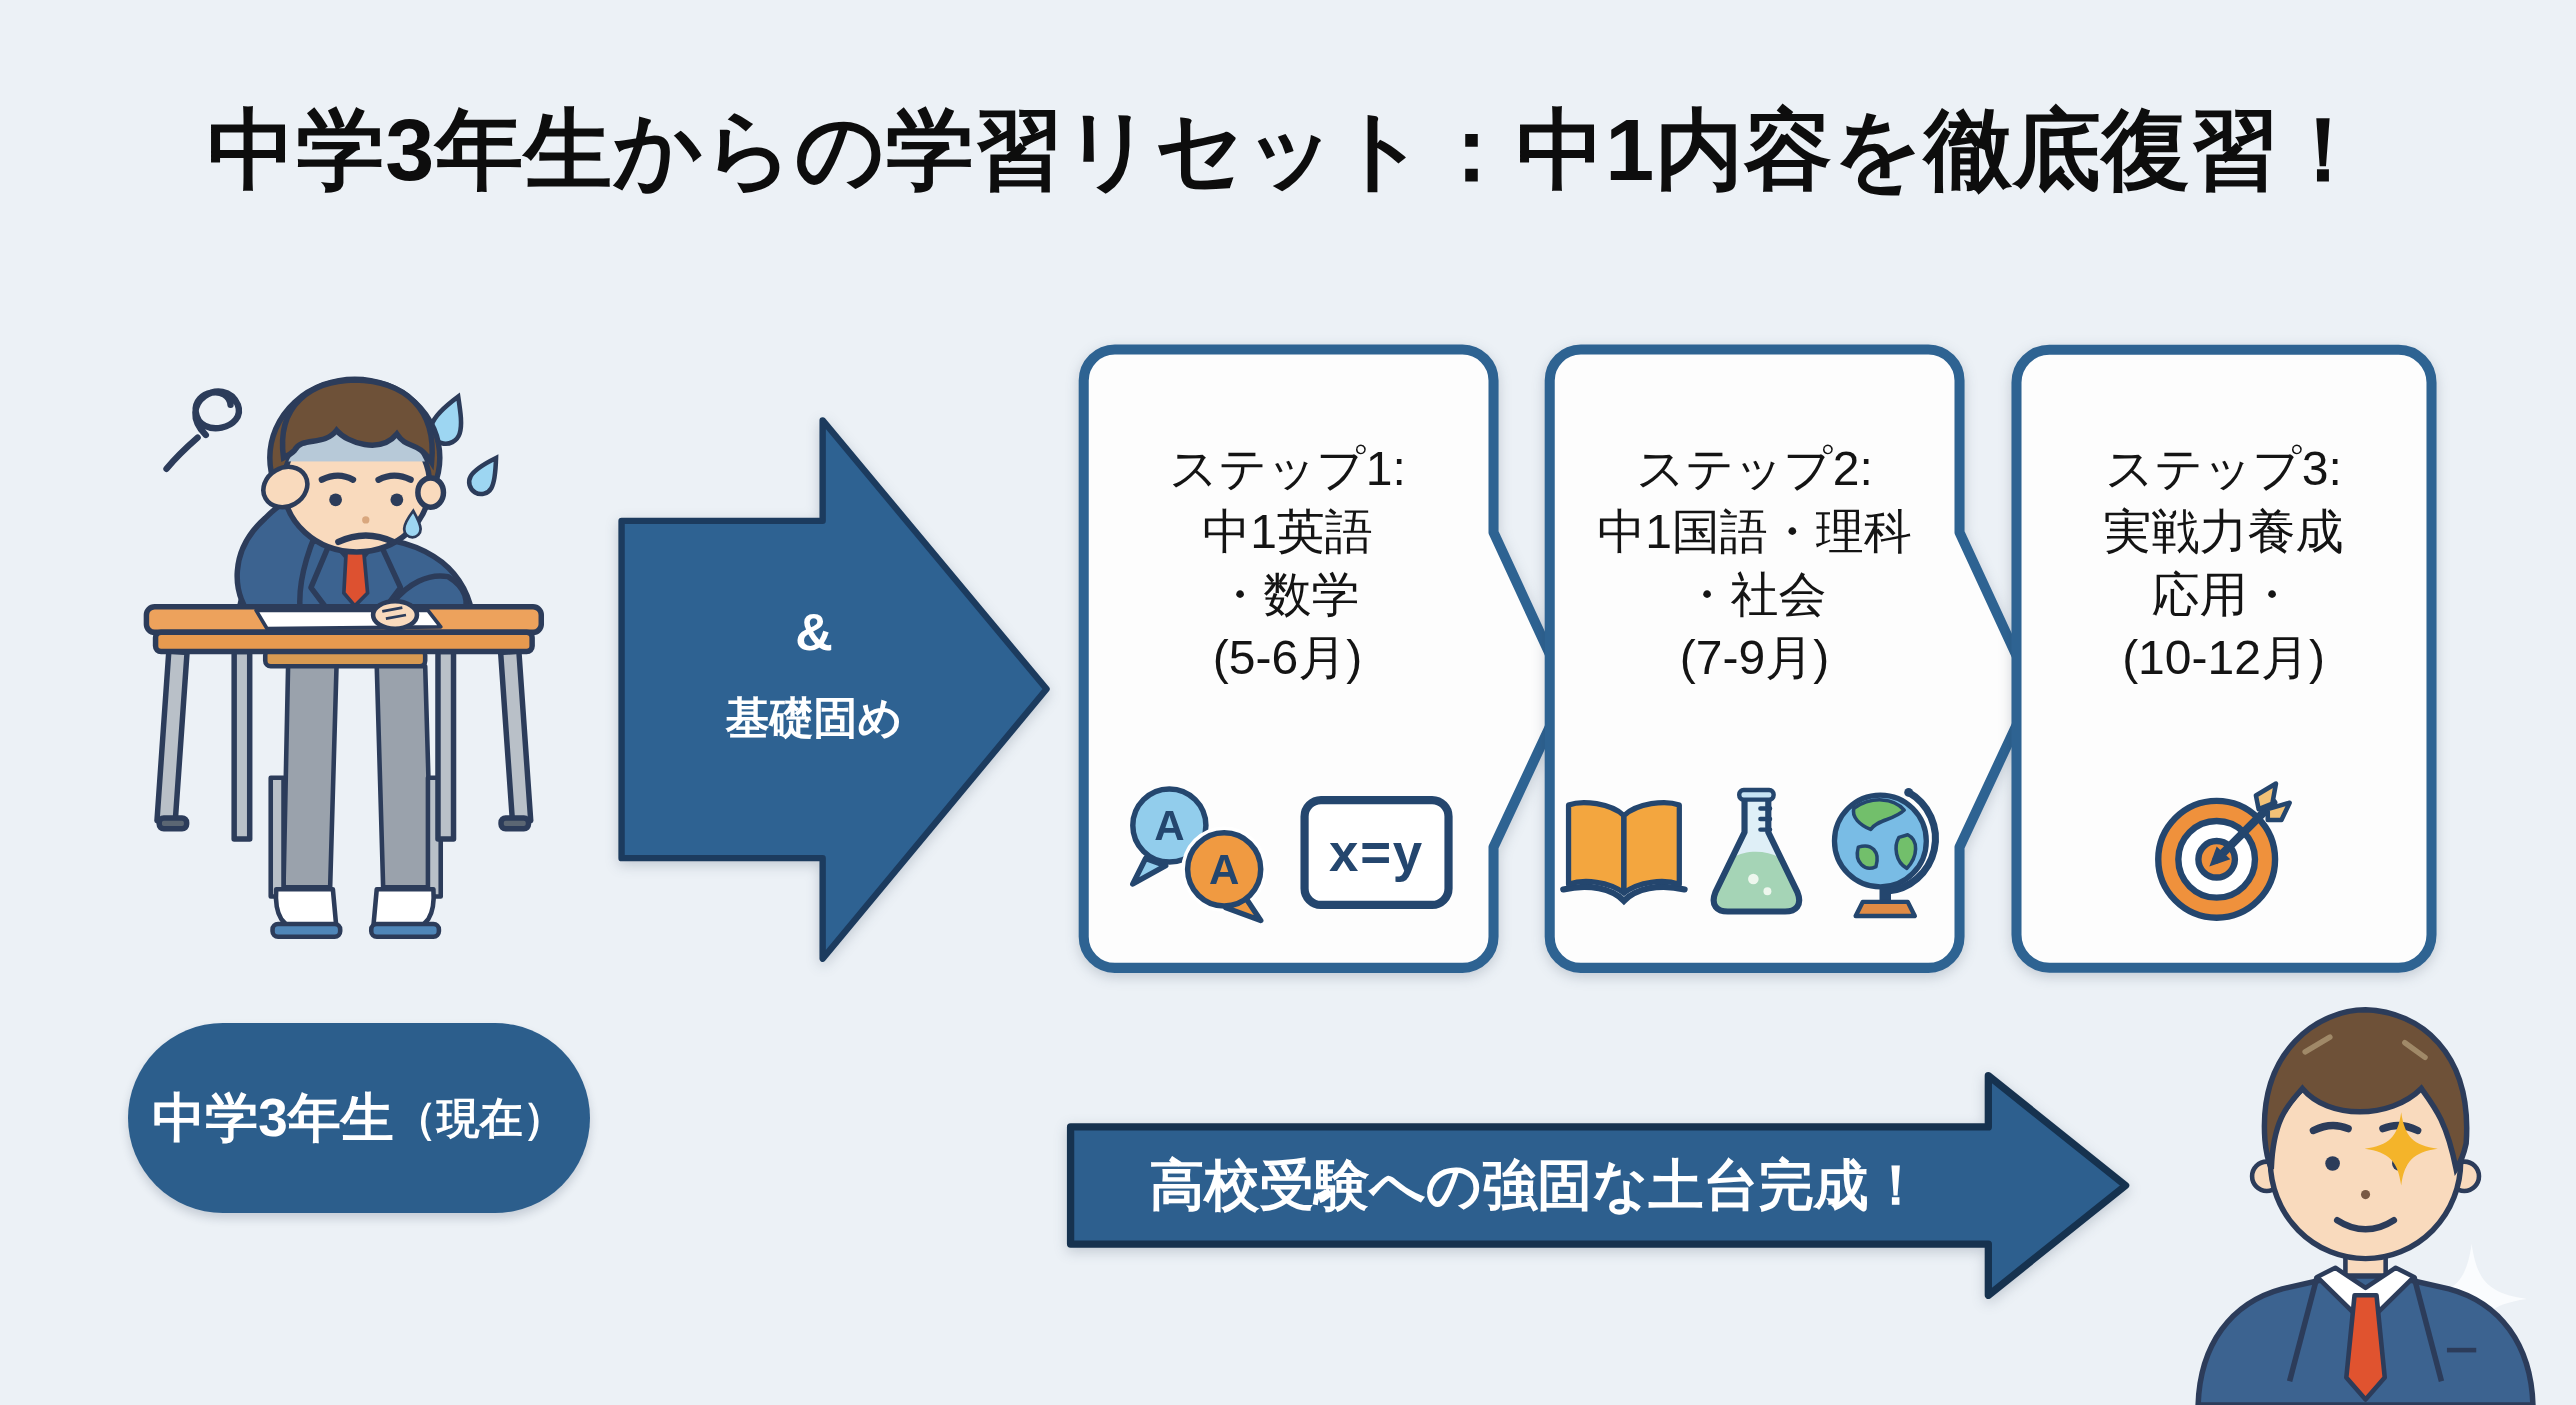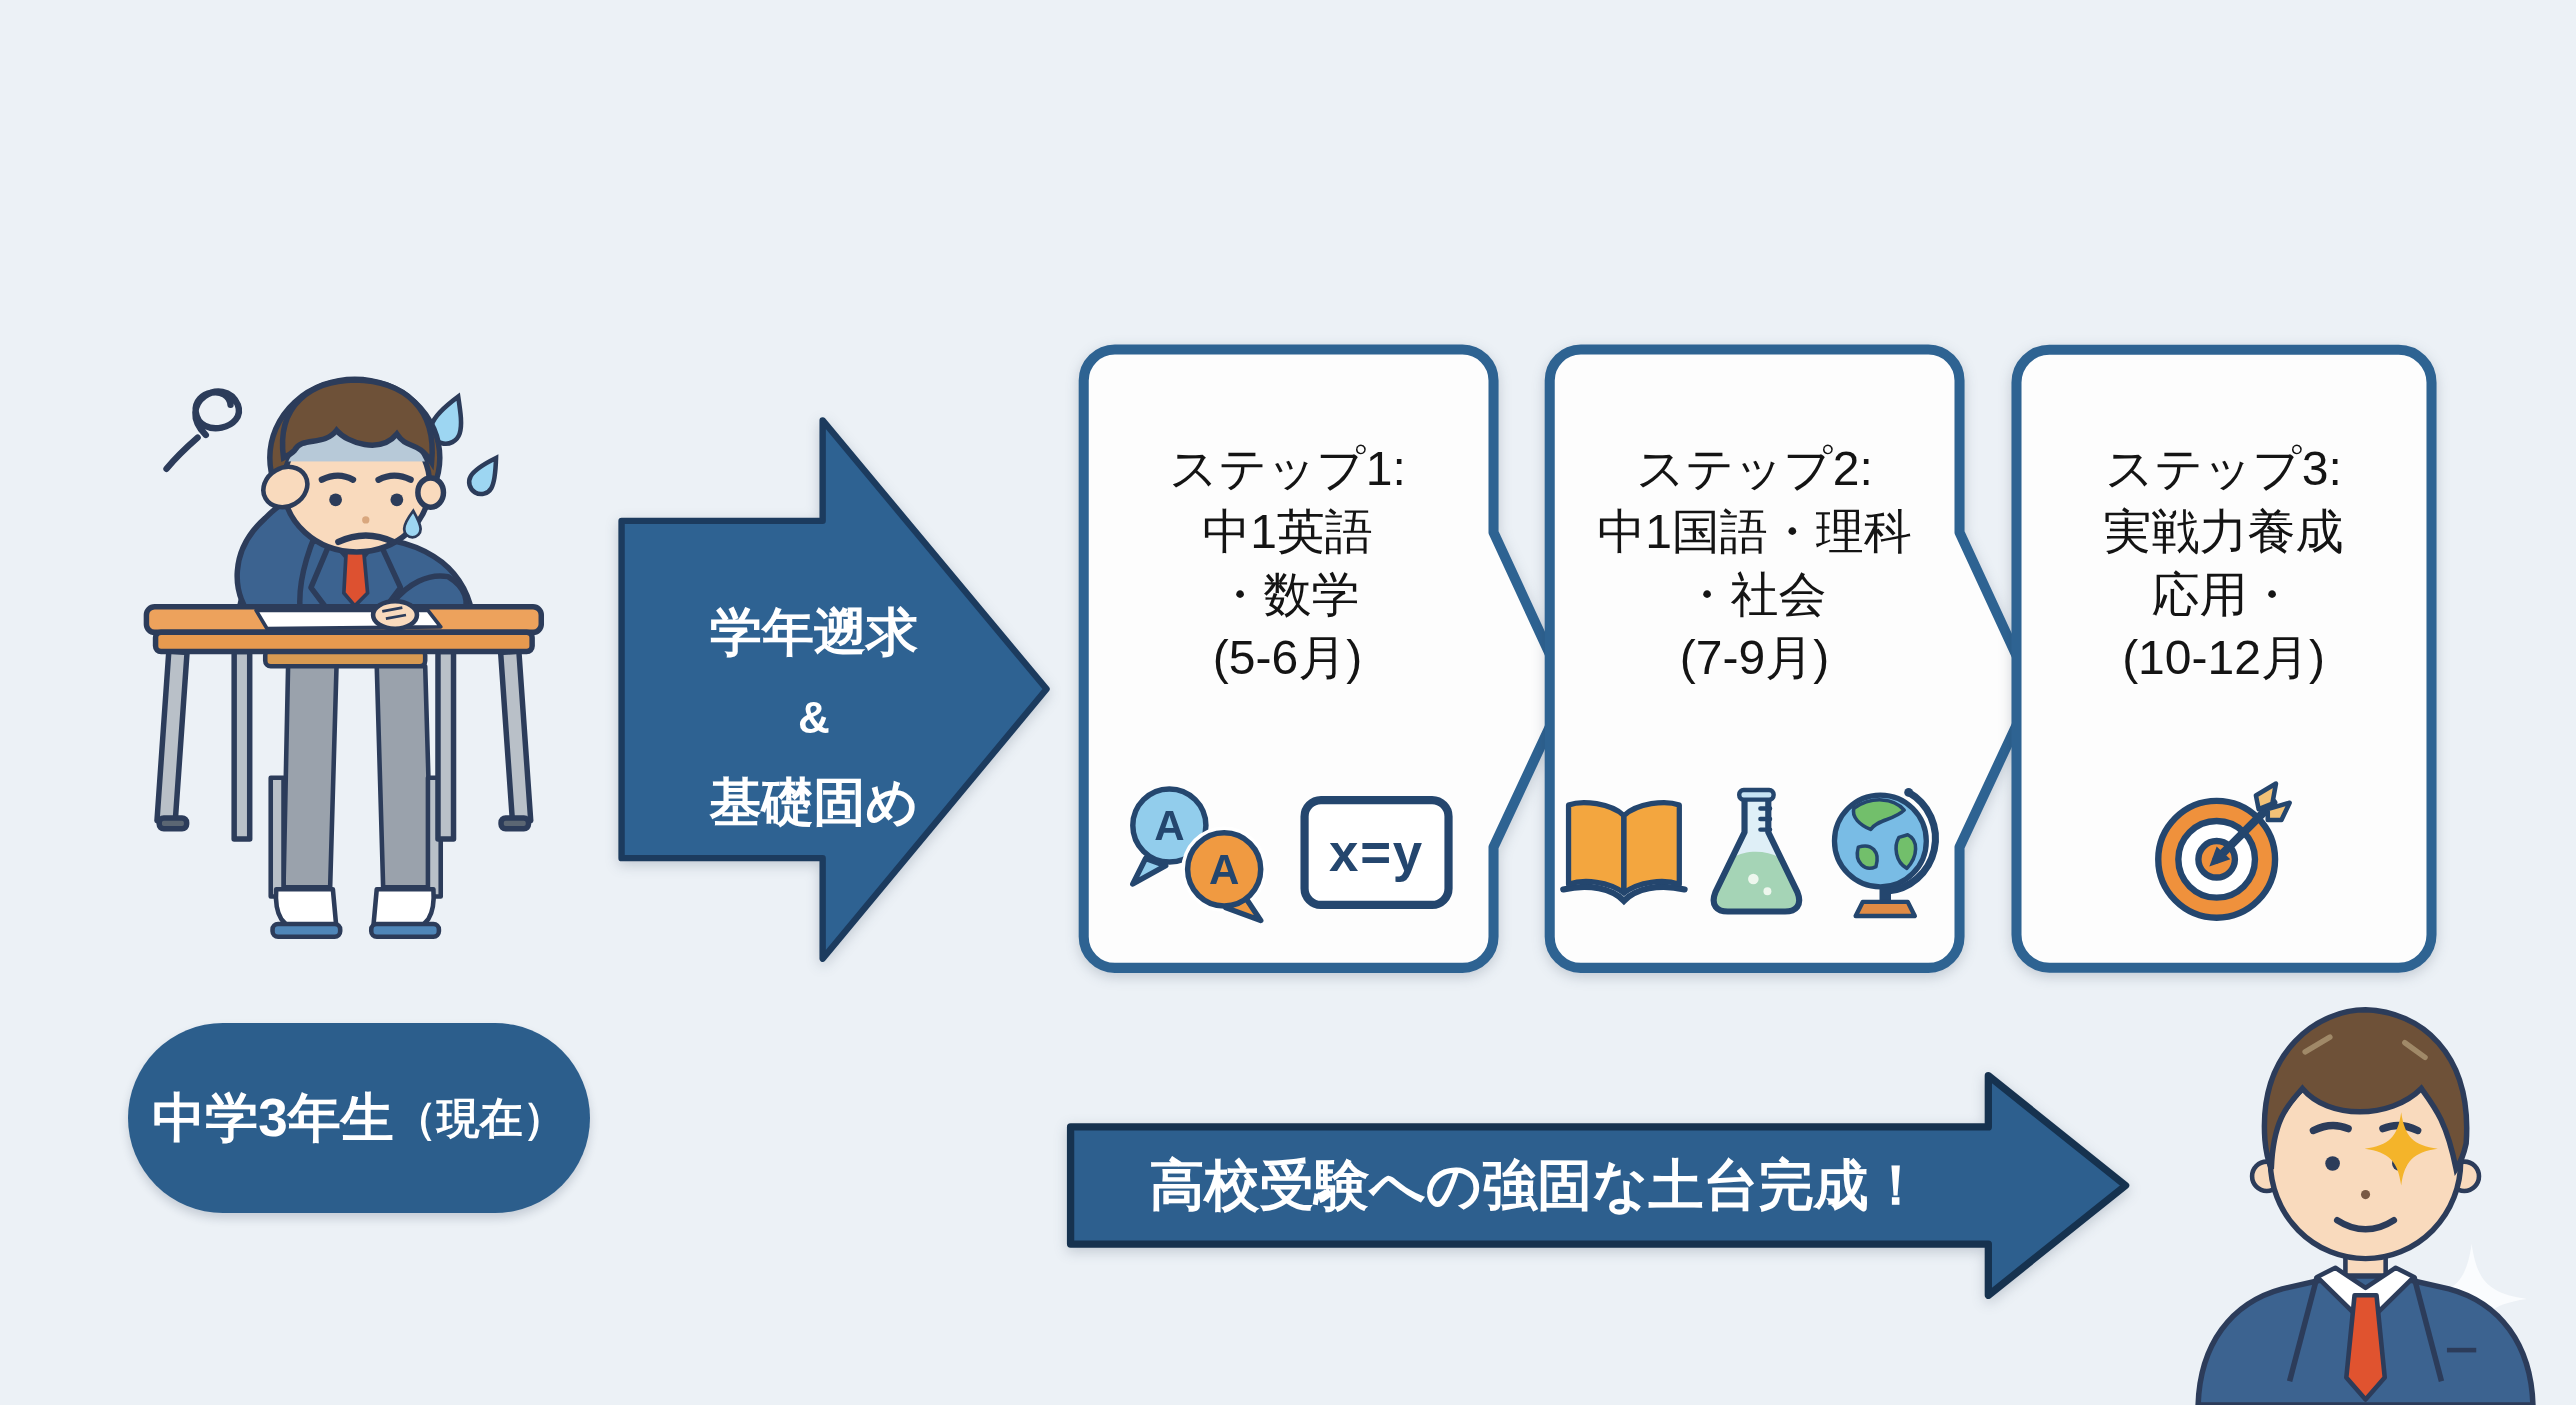--- a/index.html
+++ b/index.html
@@ -39,20 +39,21 @@
     white-space:nowrap;
   }
   svg{display:block;}
   .shadowed{filter:drop-shadow(0 4.6px 6.4px rgba(25,45,70,.20));}
 </style>
 </head>
 <body>
 
 <div class="stage">
 
+  <div class="abs page-title">中学3年生からの学習リセット：中1内容を徹底復習！</div>
 
   <svg class="abs" style="left:119px;top:348px;" width="457" height="640" viewBox="0 0 500 700">
 
     <g stroke="#2c3c5a" stroke-width="7" fill="none" stroke-linecap="round">
       <path d="M95,95 C60,60 115,28 130,62 C140,88 88,100 84,70 C81,46 120,40 122,62"></path>
       <path d="M86,98 C70,112 62,120 52,132"></path>
     </g>
 
     <g stroke="#2c3c5a" stroke-width="5" fill="#9dd6f2">
       <path d="M364,52 C372,68 378,80 378,90 A16,16 0 1 1 346,90 C346,80 354,66 364,52 Z" transform="rotate(18 364 75)"></path>
@@ -133,21 +134,20 @@
 
   <div class="abs pill">
     <div class="l1">中学3年生</div>
     <div class="l2">（現在）</div>
   </div>
 
   <svg class="abs shadowed" style="left:617px;top:413px;" width="457" height="553" viewBox="0 0 500 605">
     <path d="M5,118 H225 V8 L470,302 L225,597 V487 H5 Z" fill="#2e6292" stroke="#1c3b5e" stroke-width="7" stroke-linejoin="round"></path>
   </svg>
   <div class="abs arrow-text">
-    <div>学年遡求</div>
     <div>&amp;</div>
     <div>基礎固め</div>
   </div>
 
   <svg class="abs shadowed" style="left:1078px;top:344px;" width="499" height="633" viewBox="0 0 545 692">
     <path d="M40,6 H420 A34,34 0 0 1 454,40 V206 L534,379 L454,550 V648 A34,34 0 0 1 420,682 H40 A34,34 0 0 1 6,648 V40 A34,34 0 0 1 40,6 Z" fill="#fdfdfd" stroke="#2e6392" stroke-width="11" stroke-linejoin="round"></path>
   </svg>
   <div class="abs box-text" style="left:1091px;">
     <div>ステップ1:</div>
     <div>中1英語</div>

